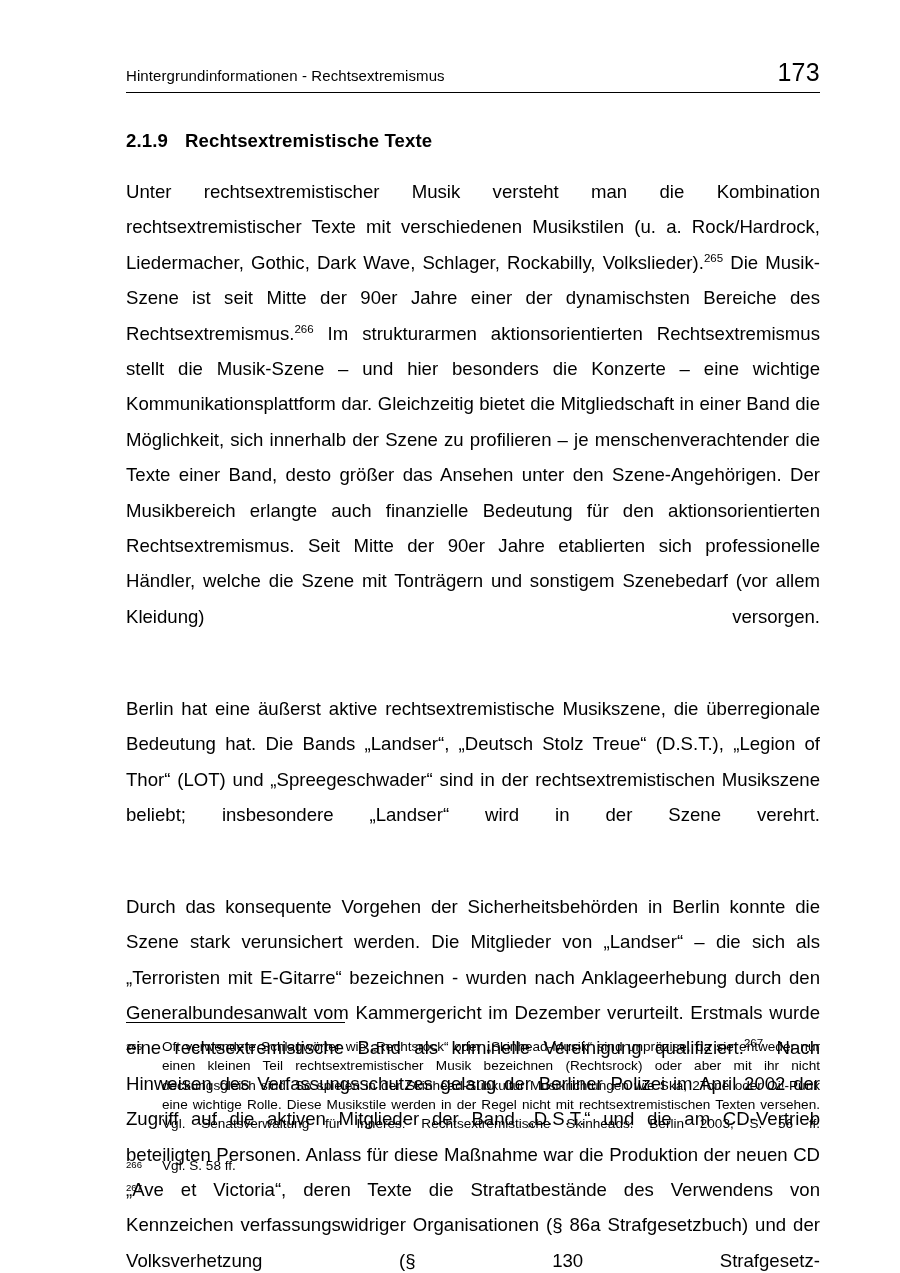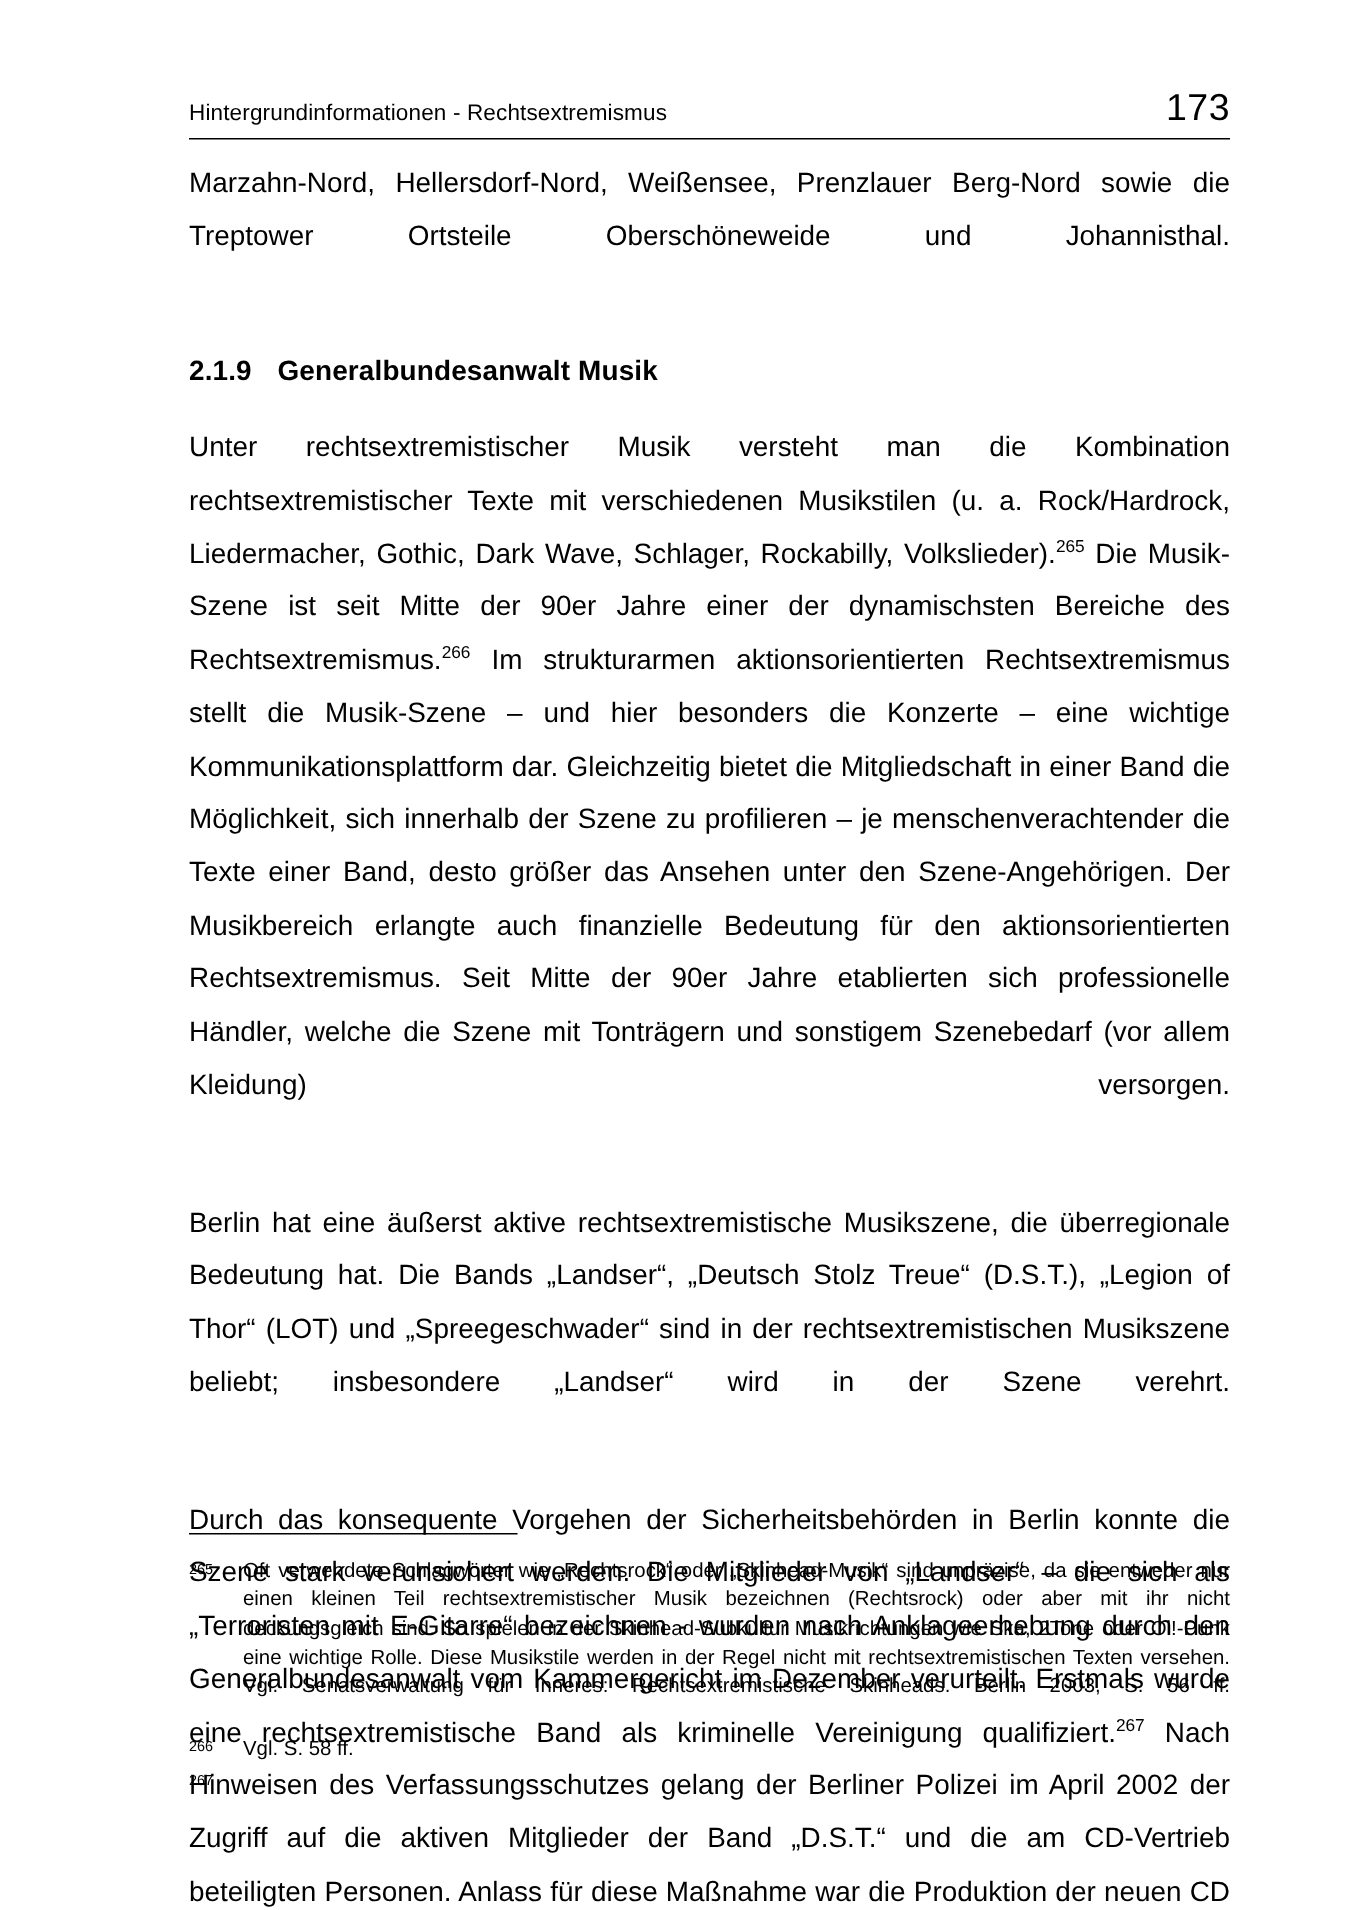--- a/index.html
+++ b/index.html
@@ -141,25 +141,24 @@
 
 <div class="page">
 
   <div class="running-head">
     <span class="running-head-title">Hintergrundinformationen - Rechtsextremismus</span>
     <span class="running-head-folio">173</span>
   </div>
 
   <div class="body-col">
 
-    <p class="para">Marzahn-Nord, Hellersdorf-Nord, Weißensee, Prenzlauer Berg-Nord sowie die Treptower Ortsteile Oberschöneweide und Johannisthal.</p>
 
     <h2 class="section-heading">
       <span class="section-number">2.1.9</span>
-      <span class="section-title">Generalbundesanwalt Musik</span>
+      <span class="section-title">Rechtsextremistische Texte</span>
     </h2>
 
     <p class="para"><span>Unter rechtsextremistischer Musik versteht man die Kombination rechtsextremistischer Texte mit verschiedenen Musikstilen (u. a. Rock/Hardrock, Liedermacher, Gothic, Dark Wave, Schlager, Rockabilly, Volkslieder).</span><span class="sup">265</span><span> Die Musik-Szene ist seit Mitte der 90er Jahre einer der dynamischsten Bereiche des Rechtsextremismus.</span><span class="sup">266</span><span> Im strukturarmen aktionsorientierten Rechtsextremismus stellt die Musik-Szene – und hier besonders die Konzerte – eine wichtige Kommunikationsplattform dar. Gleichzeitig bietet die Mitgliedschaft in einer Band die Möglichkeit, sich innerhalb der Szene zu profilieren – je menschenverachtender die Texte einer Band, desto größer das Ansehen unter den Szene-Angehörigen. Der Musikbereich erlangte auch finanzielle Bedeutung für den aktionsorientierten Rechtsextremismus. Seit Mitte der 90er Jahre etablierten sich professionelle Händler, welche die Szene mit Tonträgern und sonstigem Szenebedarf (vor allem Kleidung) versorgen.</span></p>
 
     <p class="para">Berlin hat eine äußerst aktive rechtsextremistische Musikszene, die überregionale Bedeutung hat. Die Bands „Landser“, „Deutsch Stolz Treue“ (D.S.T.), „Legion of Thor“ (LOT) und „Spreegeschwader“ sind in der rechtsextremistischen Musikszene beliebt; insbesondere „Landser“ wird in der Szene verehrt.</p>
 
     <p class="para"><span>Durch das konsequente Vorgehen der Sicherheitsbehörden in Berlin konnte die Szene stark verunsichert werden. Die Mitglieder von „Landser“ – die sich als „Terroristen mit E-Gitarre“ bezeichnen - wurden nach Anklageerhebung durch den Generalbundesanwalt vom Kammergericht im Dezember verurteilt. Erstmals wurde eine rechtsextremistische Band als kriminelle Vereinigung qualifiziert.</span><span class="sup">267</span><span> Nach Hinweisen des Verfassungsschutzes gelang der Berliner Polizei im April 2002 der Zugriff auf die aktiven Mitglieder der Band „D.S.T.“ und die am CD-Vertrieb beteiligten Personen. Anlass für diese Maßnahme war die Produktion der neuen CD „Ave et Victoria“, deren Texte die Straftatbestände des Verwendens von Kennzeichen verfassungswidriger Organisationen (§ 86a Strafgesetzbuch) und der Volksverhetzung (§ 130 Strafgesetz-</span></p>
 
   </div>
 

